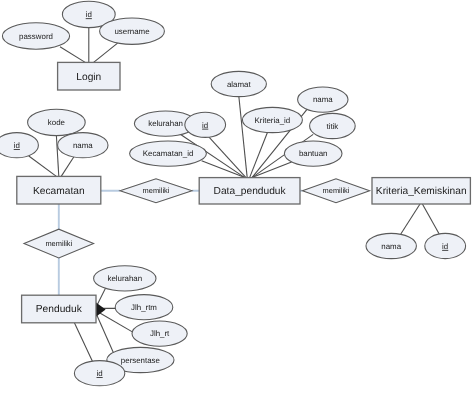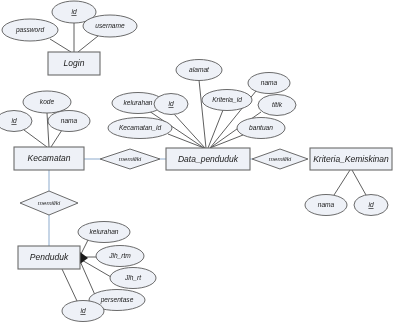--- a/index.html
+++ b/index.html
@@ -11,21 +11,20 @@
     width: 394px;
     height: 330px;
     font-family: "Liberation Sans", sans-serif;
     overflow: hidden;
   }
   #diagram-root {
     position: relative;
     width: 394px;
     height: 330px;
     background: #ffffff;
-    font-style: italic;
   }
   #er-svg {
     position: absolute;
     left: 0;
     top: 0;
     width: 394px;
     height: 330px;
   }
   .edge {
     stroke: #4d4d4d;

